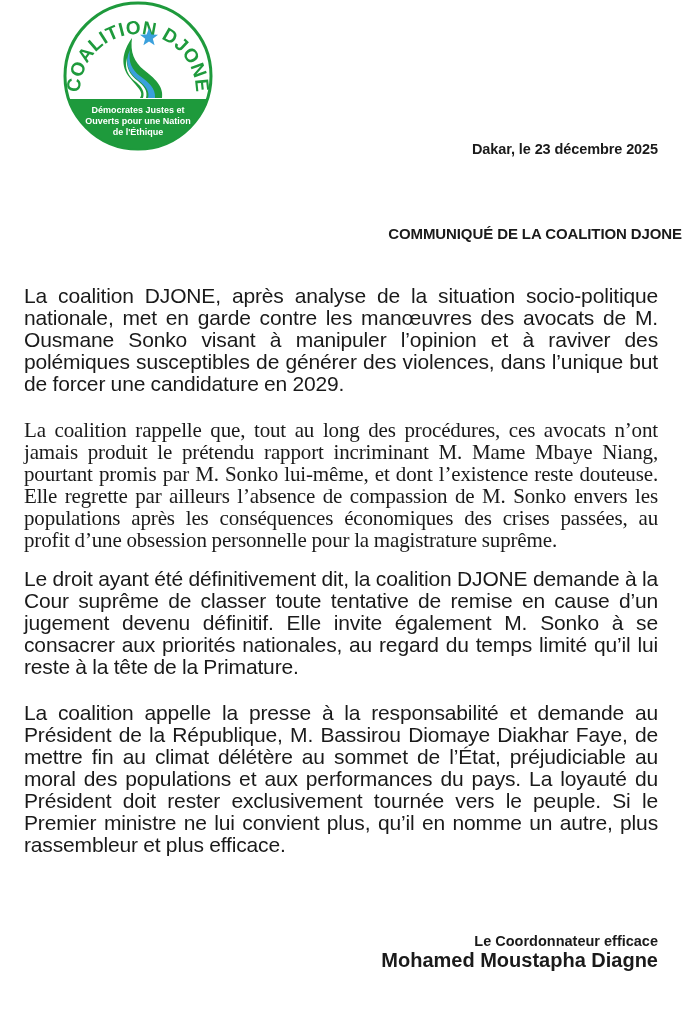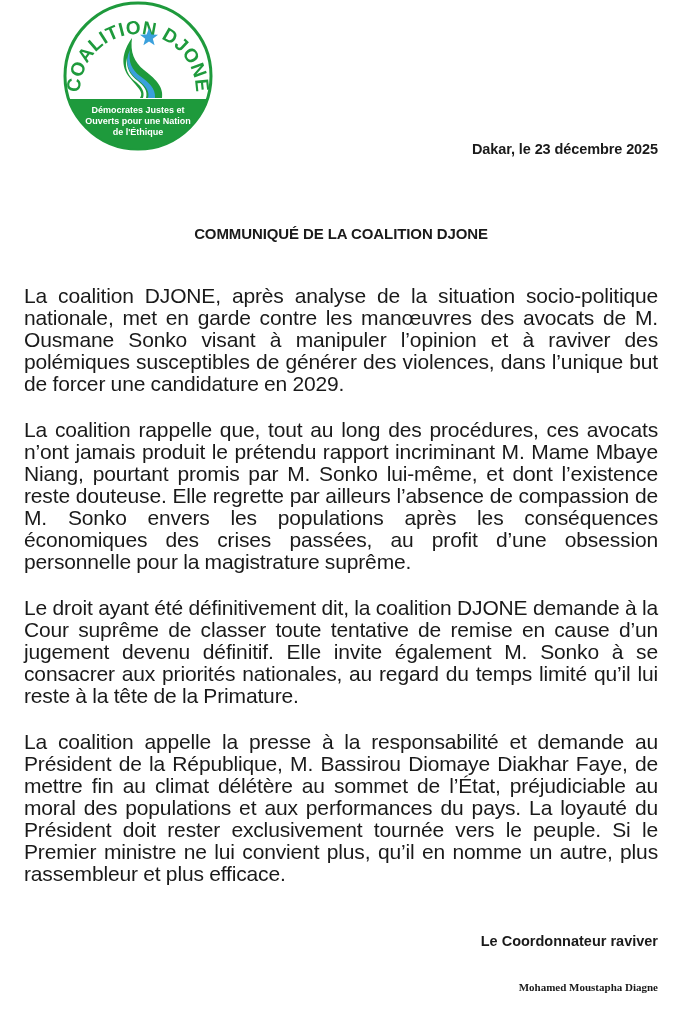--- a/index.html
+++ b/index.html
@@ -30,54 +30,53 @@
       font-size: 14.5px;
       font-weight: bold;
       letter-spacing: -0.1px;
       margin-left: 25px;
     }
     .title {
       position: absolute;
       left: 0;
       right: 0;
       top: 225px;
-      text-align: center;
+      text-align: right;
       font-size: 15px;
       font-weight: bold;
       letter-spacing: -0.1px;
     }
     .body-text {
       position: absolute;
       left: 24px;
       right: 24px;
       top: 285px;
     }
     .para {
       margin: 0 0 24px 0;
       font-size: 21px;
       line-height: 22px;
       text-align: justify;
       letter-spacing: -0.15px;
       word-spacing: -0.3px;
     }
-    .para:nth-child(2) { margin-bottom: 24px; }
+    .para:nth-child(2) { margin-bottom: 17px; font-family: Liberation Serif, serif; }
     .sign-role {
       position: absolute;
       right: 24px;
       top: 933px;
       font-size: 14.5px;
       font-weight: bold;
     }
     .sign-name {
       position: absolute;
       right: 24px;
-      top: 981px;
-      font-size: 11px;
+      top: 949px;
+      font-size: 20px;
       font-weight: bold;
-      font-family: Liberation Serif, serif;
     }
   </style>
 </head>
 <body>
 
 <div class="logo">
   <svg viewBox="0 0 158 152" xmlns="http://www.w3.org/2000/svg">
     <defs>
       <path id="arcPath" d="M 22 92 A 58 58 0 0 1 138 92"></path>
       <clipPath id="circClip">
@@ -105,14 +104,14 @@
 
 <div class="title">COMMUNIQUÉ DE LA COALITION DJONE</div>
 
 <div class="body-text">
   <p class="para">La coalition DJONE, après analyse de la situation socio-politique nationale, met en garde contre les manœuvres des avocats de M. Ousmane Sonko visant à manipuler l’opinion et à raviver des polémiques susceptibles de générer des violences, dans l’unique but de forcer une candidature en 2029.</p>
   <p class="para">La coalition rappelle que, tout au long des procédures, ces avocats n’ont jamais produit le prétendu rapport incriminant M. Mame Mbaye Niang, pourtant promis par M. Sonko lui-même, et dont l’existence reste douteuse. Elle regrette par ailleurs l’absence de compassion de M. Sonko envers les populations après les conséquences économiques des crises passées, au profit d’une obsession personnelle pour la magistrature suprême.</p>
   <p class="para">Le droit ayant été définitivement dit, la coalition DJONE demande à la Cour suprême de classer toute tentative de remise en cause d’un jugement devenu définitif. Elle invite également M. Sonko à se consacrer aux priorités nationales, au regard du temps limité qu’il lui reste à la tête de la Primature.</p>
   <p class="para">La coalition appelle la presse à la responsabilité et demande au Président de la République, M. Bassirou Diomaye Diakhar Faye, de mettre fin au climat délétère au sommet de l’État, préjudiciable au moral des populations et aux performances du pays. La loyauté du Président doit rester exclusivement tournée vers le peuple. Si le Premier ministre ne lui convient plus, qu’il en nomme un autre, plus rassembleur et plus efficace.</p>
 </div>
 
-<div class="sign-role">Le Coordonnateur raviver</div>
+<div class="sign-role">Le Coordonnateur efficace</div>
 <div class="sign-name">Mohamed Moustapha Diagne</div>
 
 </body></html>

